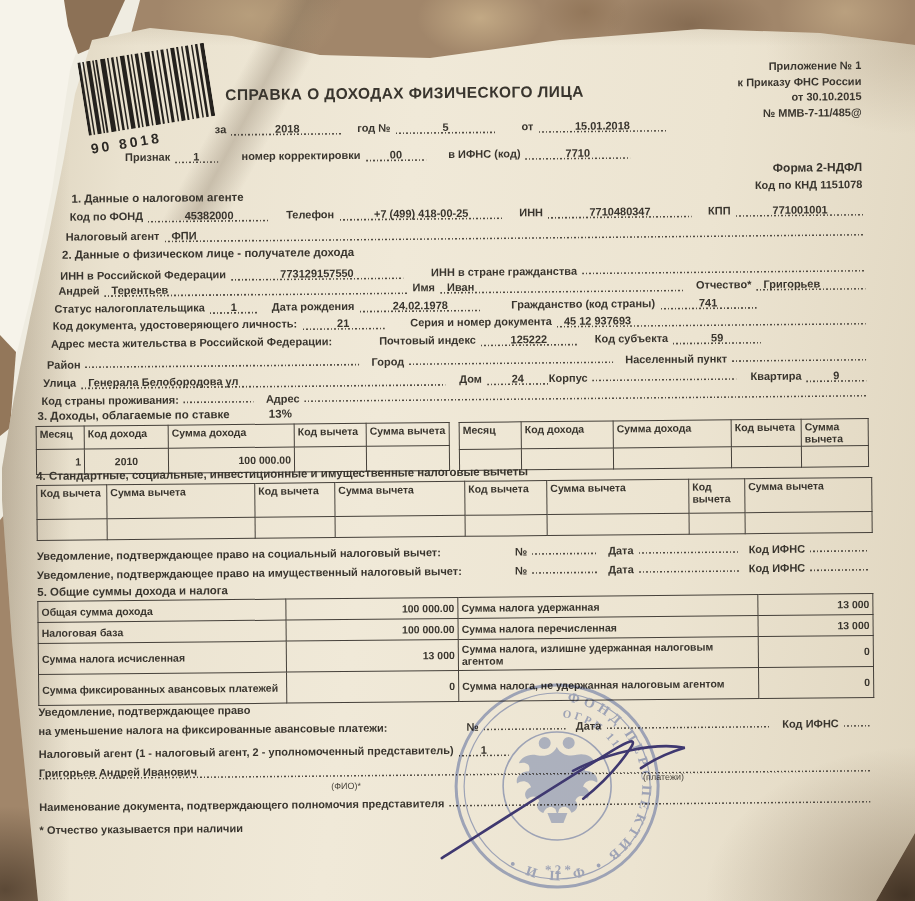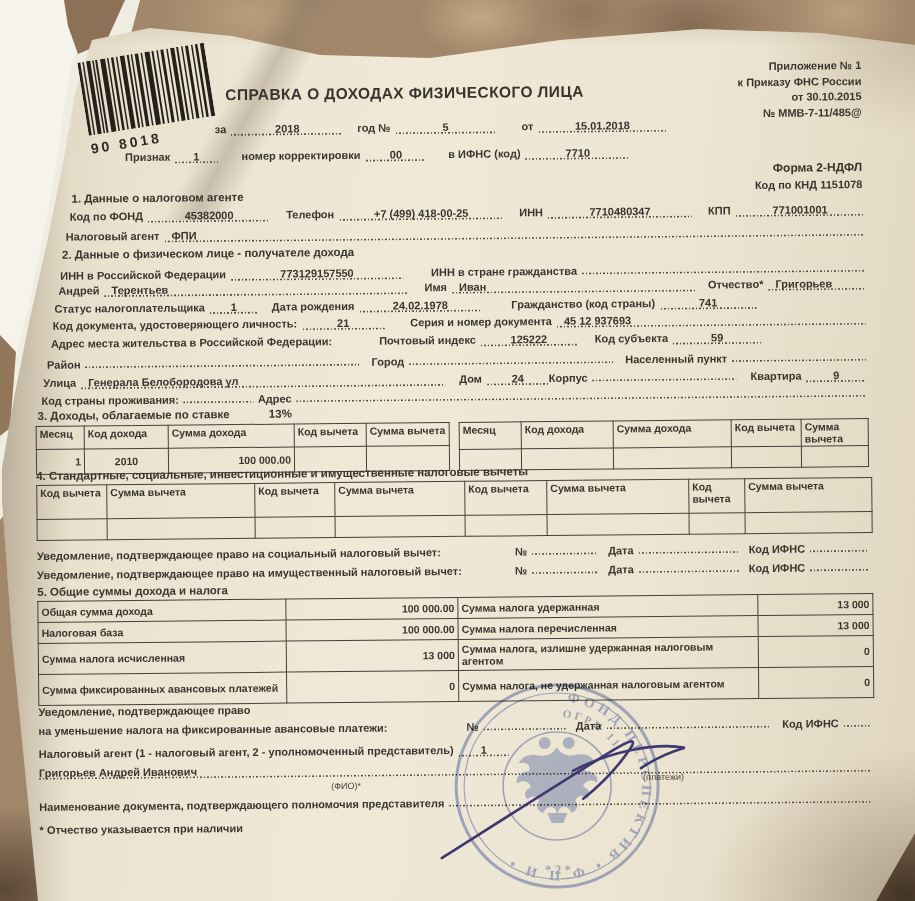--- a/index.html
+++ b/index.html
@@ -180,21 +180,21 @@
     <div class="ln" style="top:241px;left:34px;">
       <span class="lb">ИНН в Российской Федерации</span>
       <span class="dl" style="width:168px;">773129157550</span>
       <span class="lb" style="margin-left:28px;">ИНН в стране гражданства</span>
       <span class="dl grow"></span>
     </div>
 
     <div class="ln" style="top:259px;left:32px;">
       <span class="lb">Андрей</span>
       <span class="dl ta-l" style="width:295px;">Терентьев</span>
-      <span class="lb" style="margin-left:16px;">Имя</span>
+      <span class="lb" style="margin-left:4px;">Имя</span>
       <span class="dl ta-l" style="width:235px;">Иван</span>
       <span class="lb" style="margin-left:12px;">Отчество*</span>
       <span class="dl ta-l grow">Григорьев</span>
     </div>
 
     <div class="ln" style="top:277px;left:28px;right:96px;">
       <span class="lb">Статус налогоплательщика</span>
       <span class="dl" style="width:44px;">1</span>
       <span class="lb" style="margin-left:14px;">Дата рождения</span>
       <span class="dl" style="width:118px;">24.02.1978</span>
@@ -233,21 +233,21 @@
       <span class="dl" style="width:58px;">24</span>
       <span class="lb" style="">Корпус</span>
       <span class="dl" style="width:140px;"></span>
       <span class="lb" style="margin-left:14px;">Квартира</span>
       <span class="dl grow">9</span>
     </div>
 
     <div class="ln" style="top:366px;left:14px;">
       <span class="lb">Код страны проживания:</span>
       <span class="dl" style="width:66px;"></span>
-      <span class="lb" style="margin-left:4px;">Адрес</span>
+      <span class="lb" style="margin-left:12px;">Адрес</span>
       <span class="dl grow"></span>
     </div>
 
     <div class="sec" style="top:384px;left:10px;">
       <span>3. Доходы, облагаемые по ставке</span>
       <span style="margin-left:36px;">13%</span>
     </div>
 
     <div style="position:absolute;top:400px;left:8px;right:4px;display:flex;gap:9px;">
       <table class="t3" style="width:414px;">

